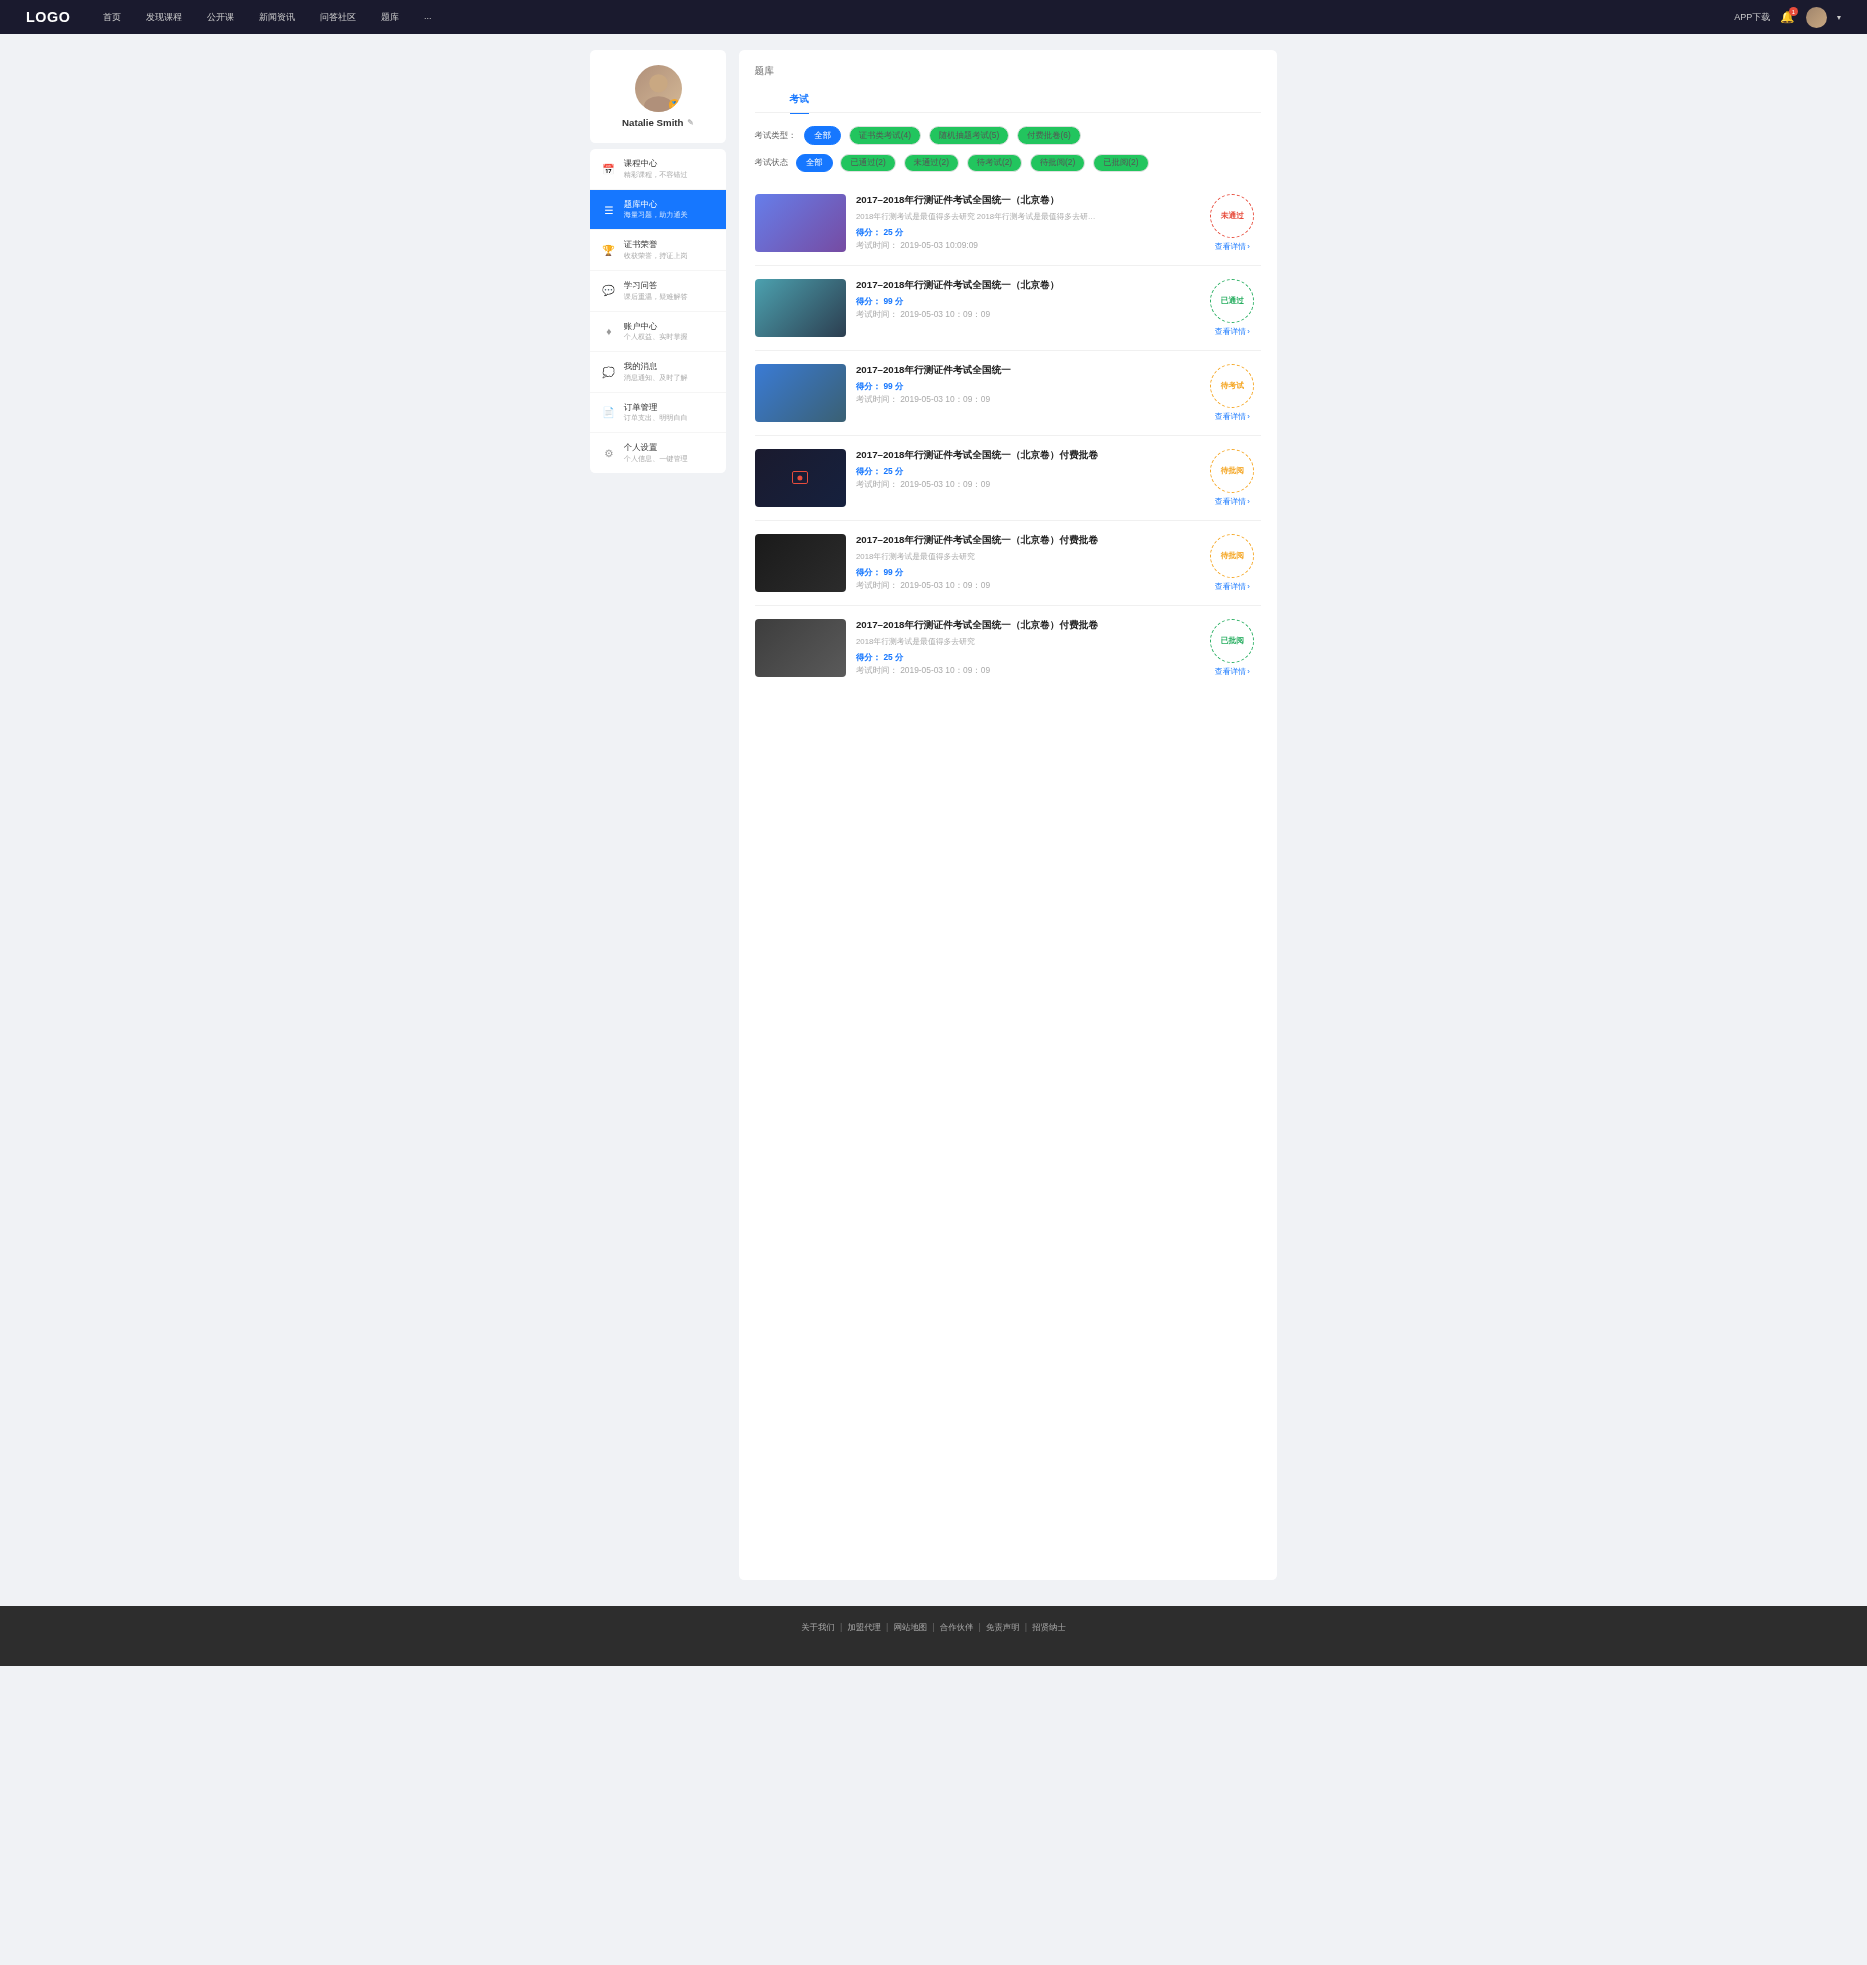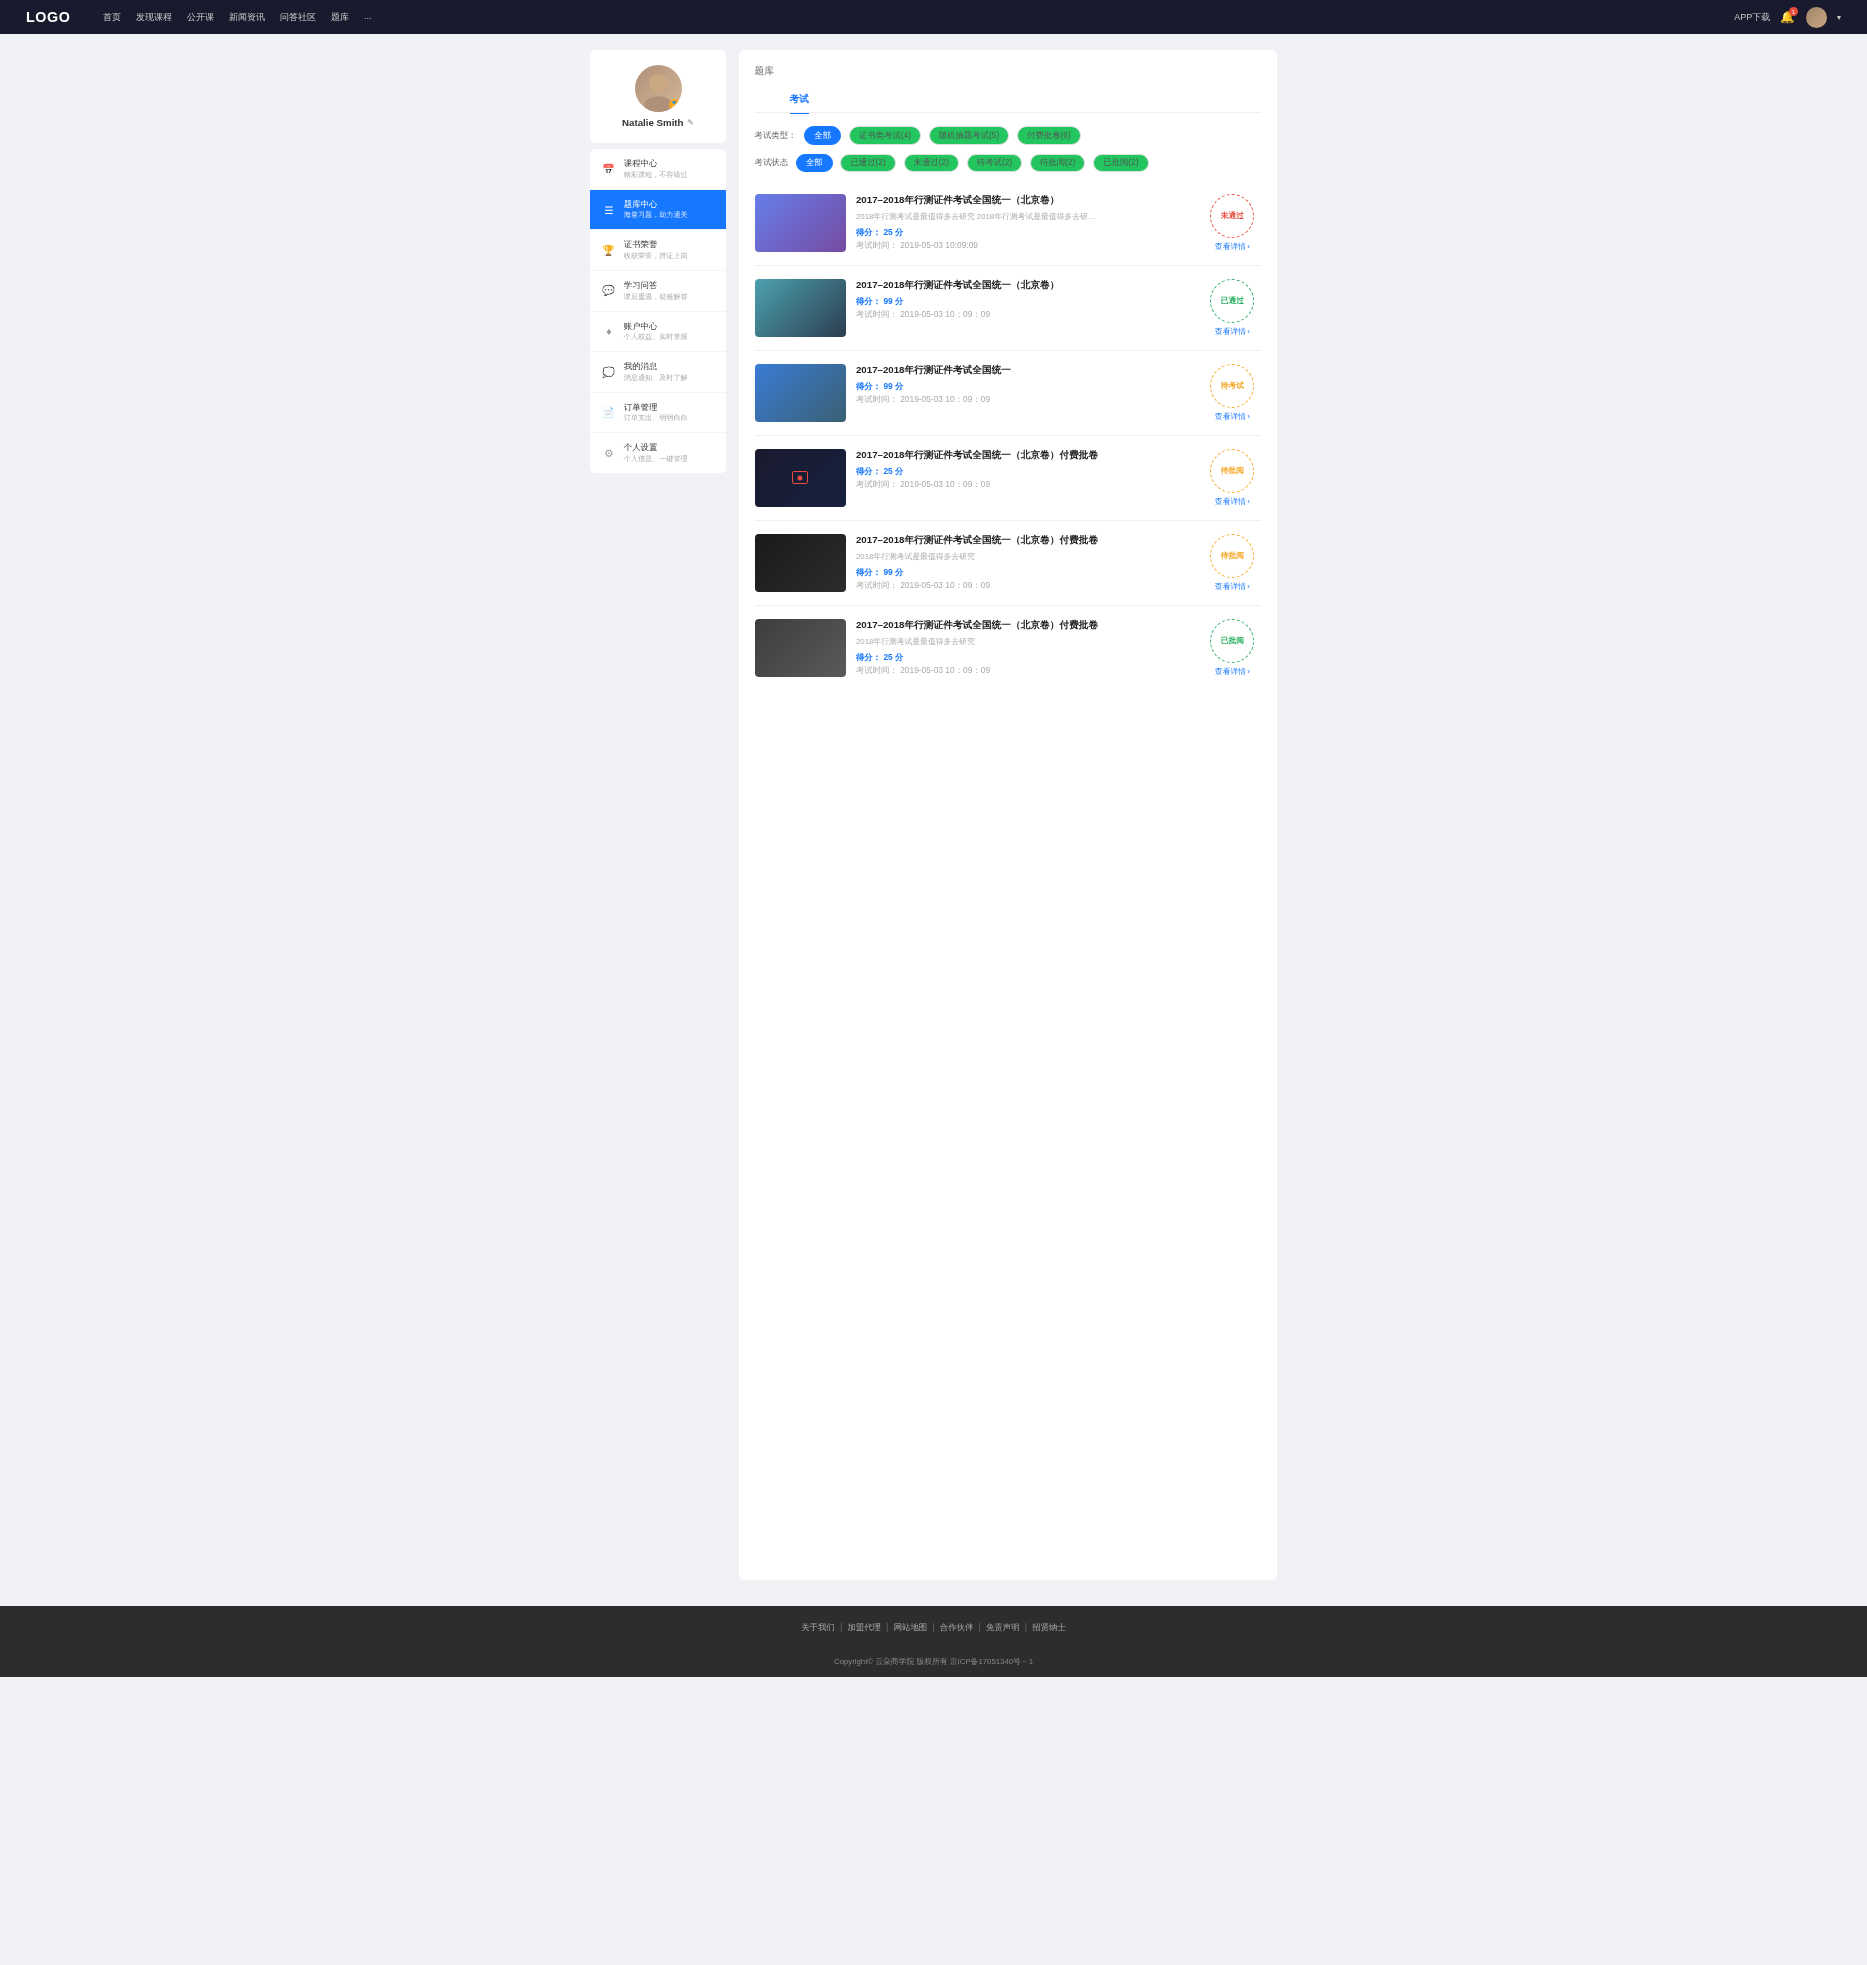--- a/index.html
+++ b/index.html
@@ -1,21 +1,21 @@
 <!DOCTYPE html>
 <html style="font-size:10.4px"><head>
   <meta charset="utf-8">
   <style>
     * { margin: 0; padding: 0; box-sizing: border-box; }
     body { font-family: "PingFang SC", "Microsoft YaHei", sans-serif; background: #f0f2f5; font-size: 9px; color: #333; }
 
     
     .nav { background: #1a1a2e; height: 34px; display: flex; align-items: center; padding: 0 26px; gap: 19.5px; }
     .nav-logo { color: #fff; font-size: 14.3px; font-weight: bold; letter-spacing: 0.6px; margin-right: 13px; }
-    .nav-links { display: flex; gap: 15px; flex: 1; }
+    .nav-links { display: flex; gap: 25px; flex: 1; }
     .nav-link { color: #ccc; font-size: 9px; cursor: pointer; text-decoration: none; }
     .nav-right { display: flex; align-items: center; gap: 10.4px; }
     .nav-app { color: #ccc; font-size: 9px; }
     .nav-bell { position: relative; cursor: pointer; }
     .nav-bell-icon { color: #ccc; font-size: 11.7px; }
     .nav-bell-badge { position: absolute; top: -2.6px; right: -2.6px; background: #e74c3c; color: #fff; font-size: 5.8px; width: 9px; height: 9px; border-radius: 50%; display: flex; align-items: center; justify-content: center; }
     .nav-avatar { width: 21px; height: 21px; border-radius: 50%; background: #888; overflow: hidden; cursor: pointer; display: flex; align-items: center; justify-content: center; }
     .nav-avatar-img { width: 100%; height: 100%; background: linear-gradient(135deg, #a0856c 0%, #c9a882 100%); }
     .nav-dropdown { color: #ccc; cursor: pointer; font-size: 7.8px; }
 
@@ -400,15 +400,14 @@
     <a class="footer-link">加盟代理</a>
     <span class="footer-sep">|</span>
     <a class="footer-link">网站地图</a>
     <span class="footer-sep">|</span>
     <a class="footer-link">合作伙伴</a>
     <span class="footer-sep">|</span>
     <a class="footer-link">免责声明</a>
     <span class="footer-sep">|</span>
     <a class="footer-link">招贤纳士</a>
   </div>
-  <div class="footer-copy">Copyright© 云朵商学院  版权所有    京ICP备17051340号－1</div>
 </footer>
 
 
 </body></html>

